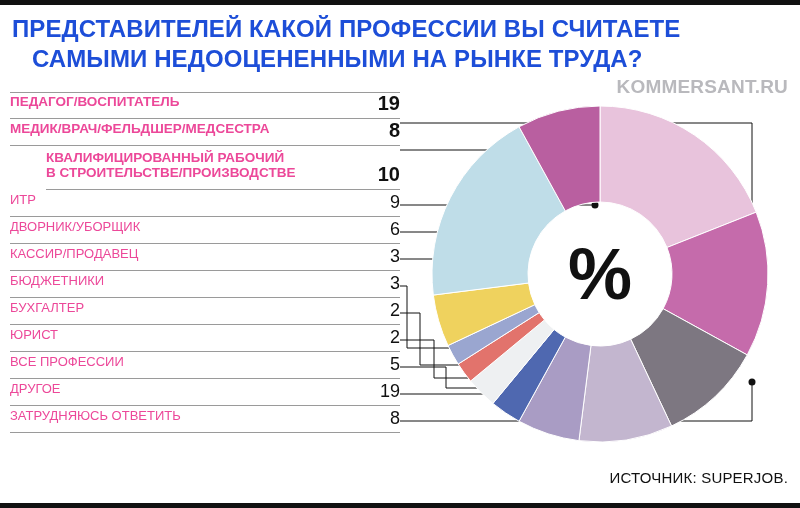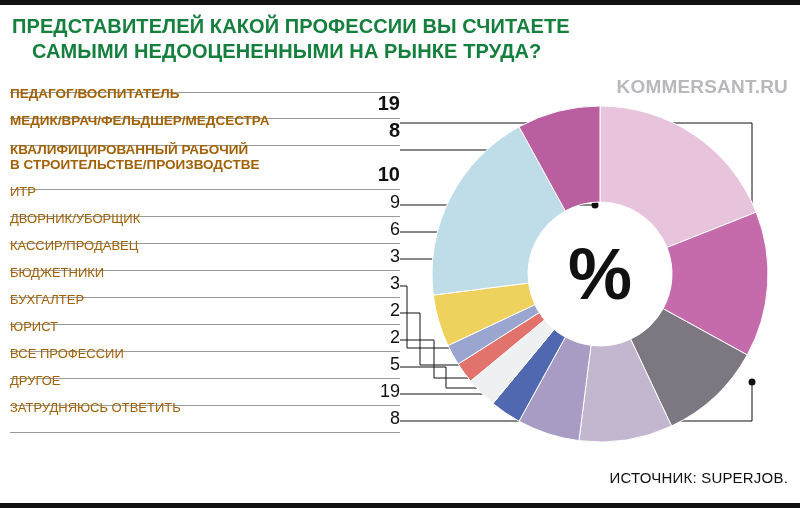--- a/index.html
+++ b/index.html
@@ -24,25 +24,25 @@
     position: absolute;
     left: 0; top: 0;
     width: 800px; height: 5px;
     background: #111111;
   }
   .title {
     position: absolute;
     left: 12px;
     top: 14px;
     width: 700px;
-    font-size: 20px;
+    font-size: 24px;
     font-weight: bold;
     line-height: 1.24;
     letter-spacing: 0.1px;
-    color: #15803d;
+    color: #1d4ed8;
     text-transform: uppercase;
   }
   .title .line2 { display: block; margin-left: 20px; }
 
   .brand {
     position: absolute;
     right: 12px;
     top: 76px;
     font-size: 19px;
     font-weight: bold;
@@ -58,27 +58,28 @@
     width: 390px;
   }
   .row {
     position: relative;
     height: 27px;
     border-bottom: 1px solid #9a9a9a;
     box-sizing: border-box;
   }
   .row.tall {
     height: 44px;
+    margin-left: 36px;
   }
   .row .label {
     position: absolute;
     left: 0;
-    bottom: 16px;
+    bottom: 8px;
     font-size: 13px;
-    color: #a16207;
+    color: #ec4899;
     line-height: 1.15;
     white-space: pre-line;
     text-transform: uppercase;
   }
   .row .value {
     position: absolute;
     right: 0;
     bottom: 3px;
     font-size: 18px;
     color: #111111;

